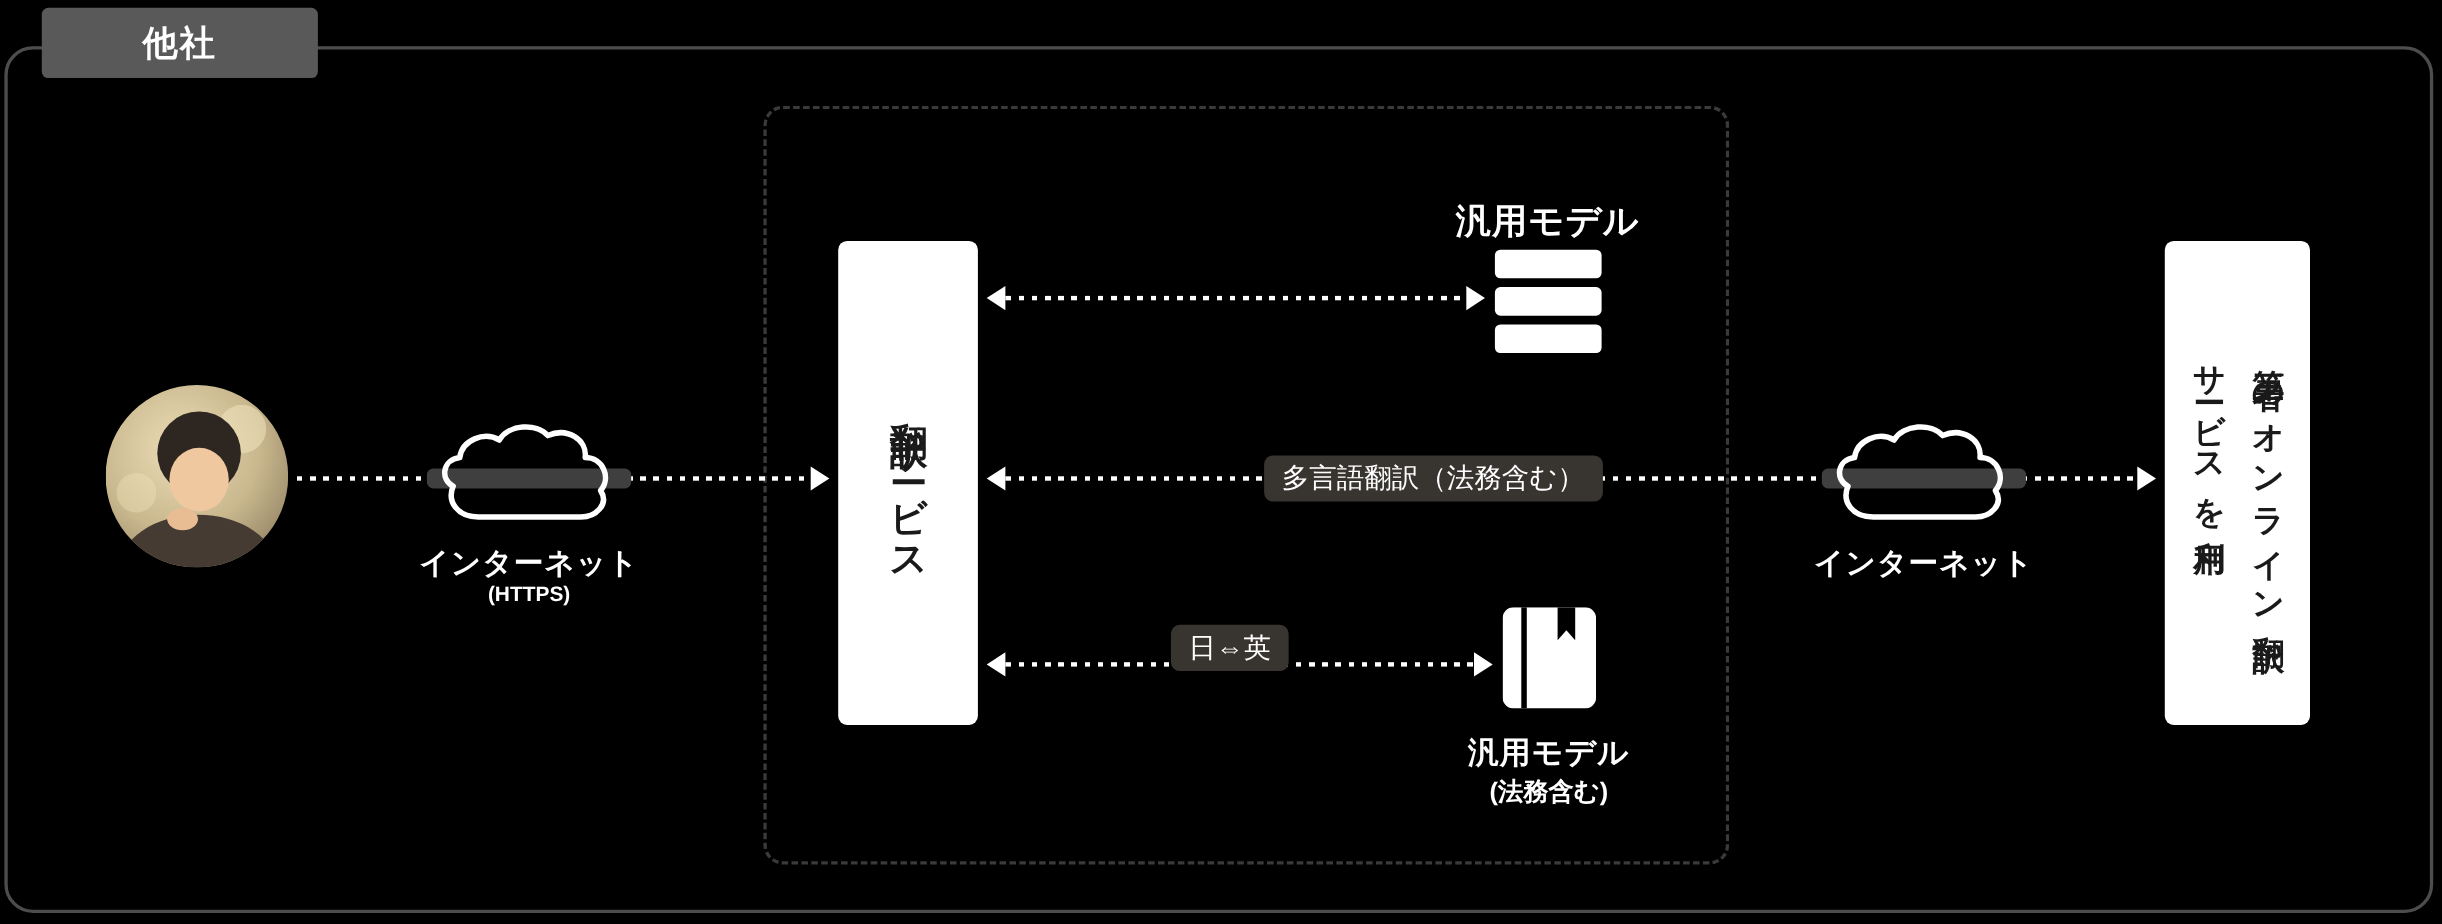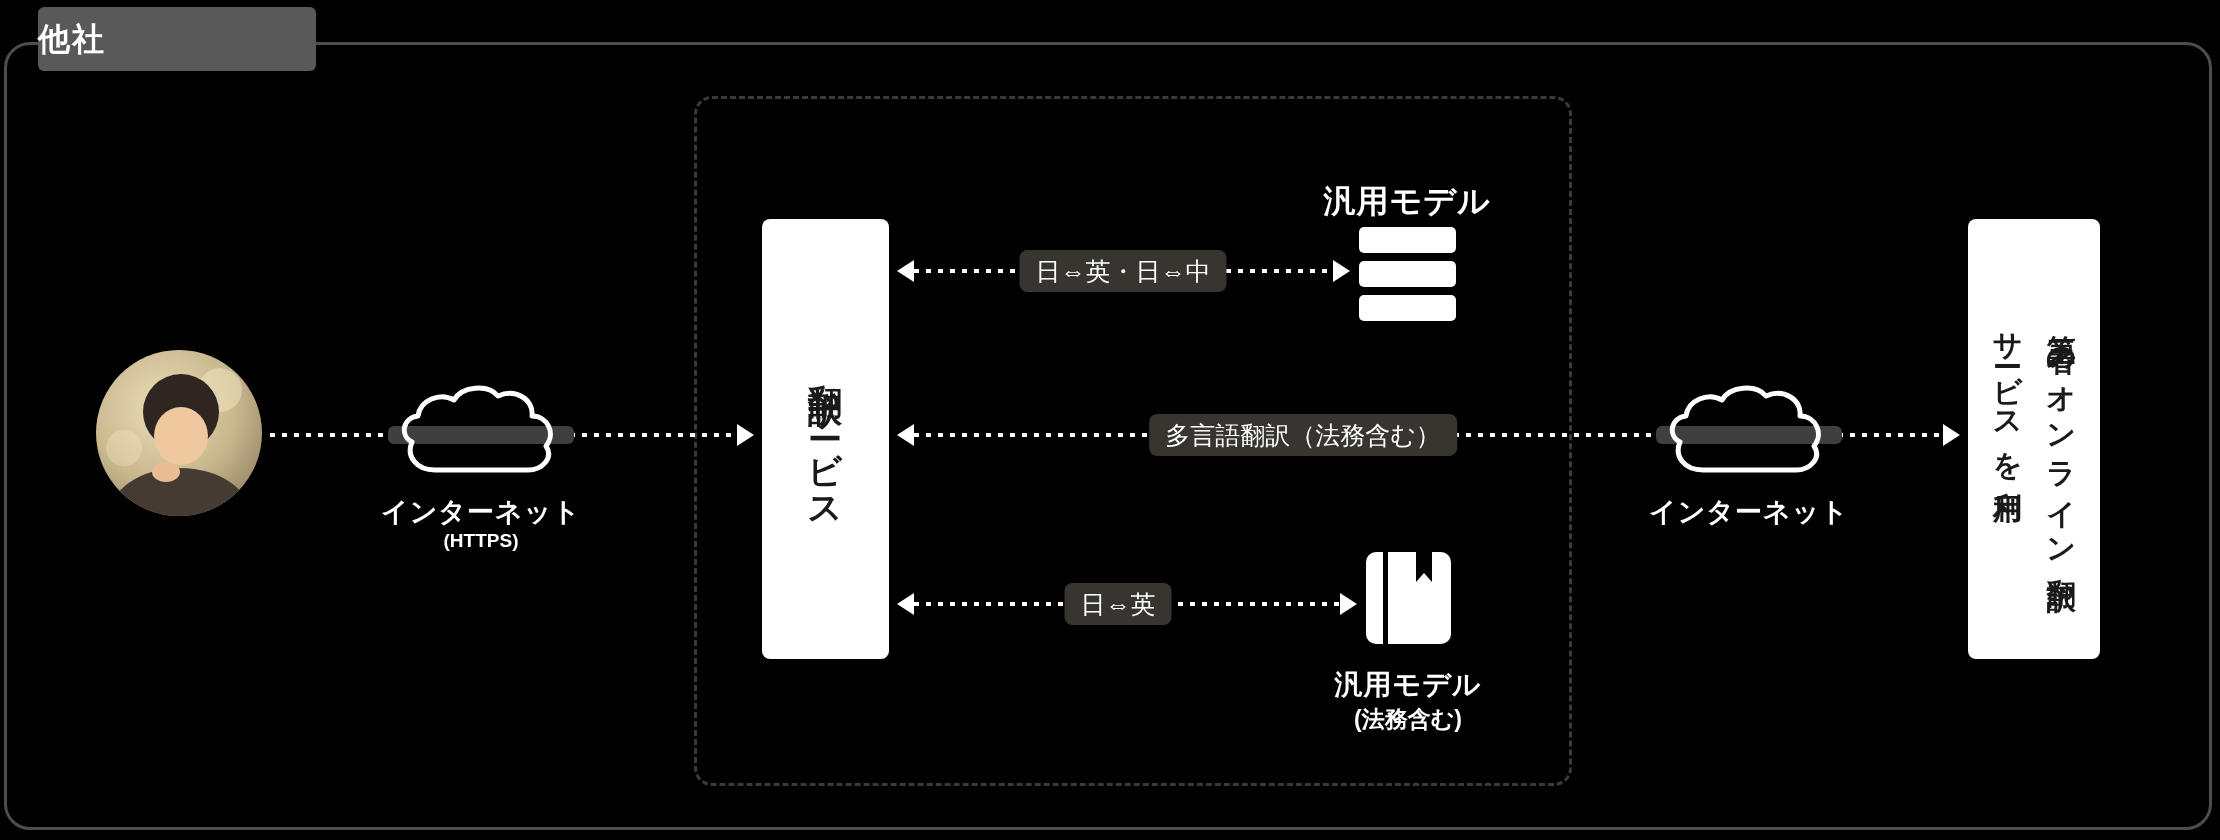--- a/index.html
+++ b/index.html
@@ -3,22 +3,22 @@
 <meta charset="utf-8">
 <style>
   * { margin:0; padding:0; box-sizing:border-box; }
   html,body { background:#000; }
   body { font-family:"Liberation Sans","DejaVu Sans",sans-serif; }
   .stage { position:relative; width:2220px; height:840px; background:#000; overflow:hidden; }
 
   
   .frame { position:absolute; left:4px; top:42px; width:2208px; height:788px;
            border:3px solid #4d4d4d; border-radius:26px; z-index:1; }
-  .tab { position:absolute; left:38px; top:7px; width:278px; height:64px; background:#595959;
-         border-radius:6px; color:#fff; font-size:32px; font-weight:bold; 
+  .tab { position:absolute; left:38px; top:7px; width:251px; height:64px; background:#595959;
+         border-radius:6px; color:#fff; font-size:32px; font-weight:bold; text-align:center;
          line-height:64px; z-index:5; letter-spacing:2px; }
 
   
   .dashed-region { position:absolute; left:694px; top:96px; width:878px; height:690px;
                    border:3px dashed #3a3a3a; border-radius:18px; z-index:1; }
 
   
   .avatar { position:absolute; left:96px; top:350px; width:166px; height:166px; border-radius:50%;
             overflow:hidden; z-index:4; }
 
@@ -62,21 +62,21 @@
   .vtext { writing-mode:vertical-rl; text-orientation:mixed; color:#1a1a1a; font-weight:bold; }
   .box-translate .vtext { font-size:34px; letter-spacing:8px; }
   .box-third .vtext { font-size:29px; letter-spacing:5px; line-height:1.85; white-space:pre-line; }
 
   
   .badge { position:absolute; transform:translateX(-50%); height:42px; line-height:42px;
            padding:0 16px; background:#383430; border-radius:8px; color:#fff; font-size:25px;
            white-space:nowrap; z-index:5; }
   .badge-top { left:1123px; top:250px; }
   .badge-mid { left:1303px; top:414px; }
-  .badge-bot { left:1118px; top:583px; }
+  .badge-bot { left:1118px; top:568px; }
 
   
   .bar { position:absolute; left:1359px; width:97px; height:26px; background:#fff;
          border-radius:5px; z-index:4; }
   .bar1 { top:227px; } .bar2 { top:261px; } .bar3 { top:295px; }
 
   
   .book { position:absolute; left:1366px; top:552px; width:85px; height:92px; z-index:4; }
 </style>
 </head>
@@ -122,21 +122,20 @@
   <div class="lbl lbl-inet1">インターネット</div>
   <div class="lbl lbl-https">(HTTPS)</div>
 
   <div class="white-box box-translate">
     <span class="vtext">翻訳サービス</span>
   </div>
 
   <div class="dotline line-top"></div>
   <div class="ah ah-l ah-top-l"></div>
   <div class="ah ah-r ah-top-r"></div>
-  <div class="badge badge-top">日⇔英・日⇔中</div>
 
   <div class="lbl lbl-model">汎用モデル</div>
   <div class="bar bar1"></div>
   <div class="bar bar2"></div>
   <div class="bar bar3"></div>
 
   <div class="dotline line-mid"></div>
   <div class="ah ah-l ah-mid-l"></div>
   <div class="ah ah-r ah-mid-r"></div>
   <div class="badge badge-mid">多言語翻訳（法務含む）</div>

